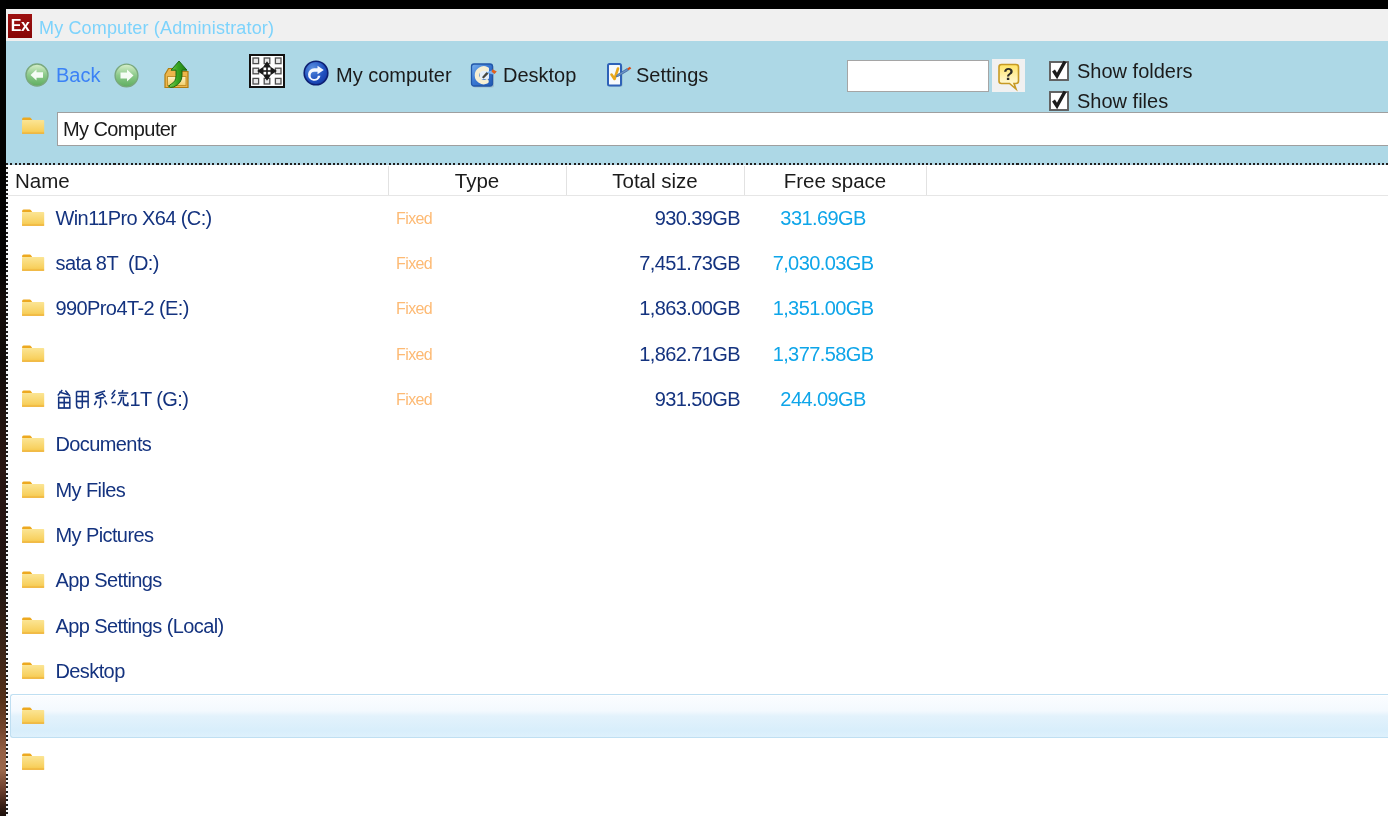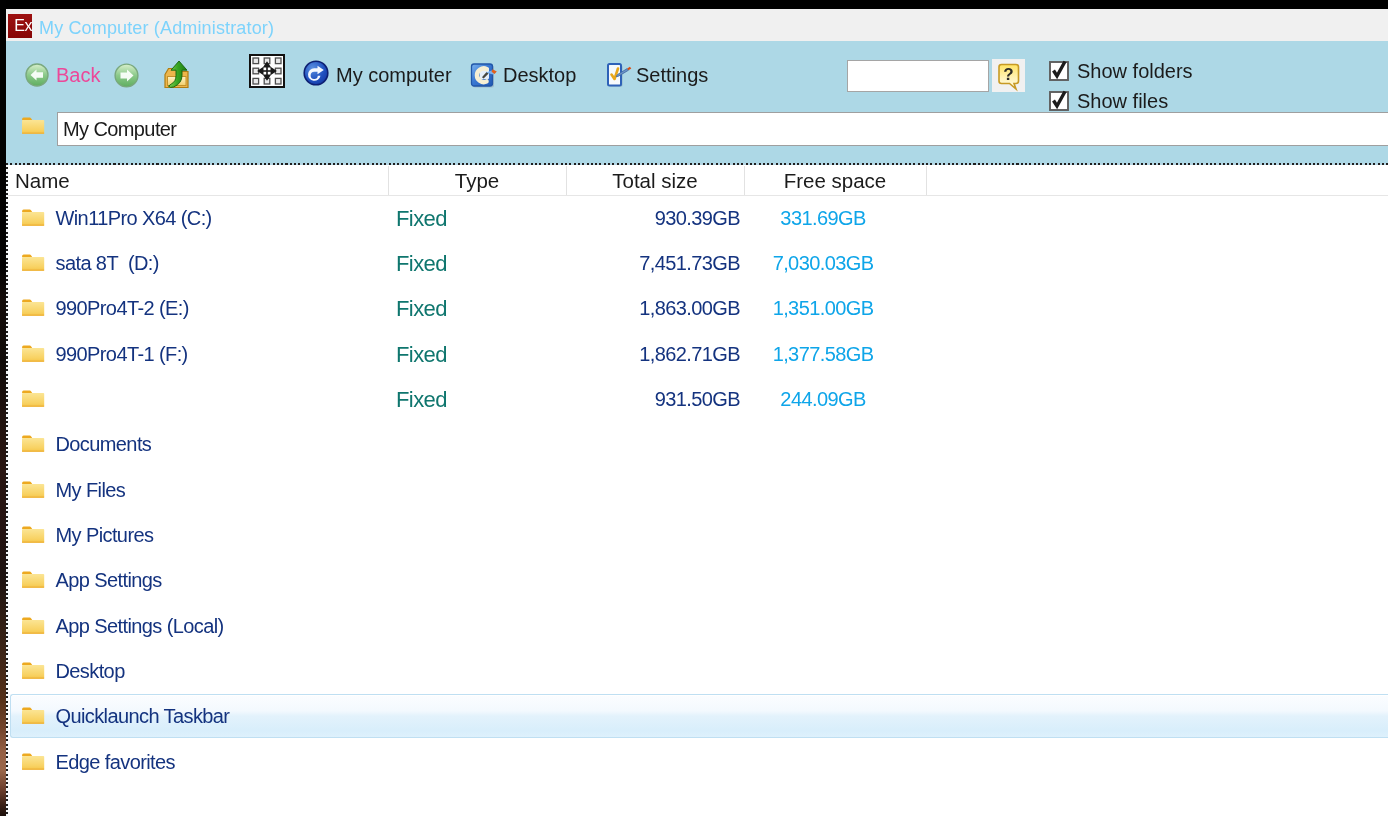--- a/index.html
+++ b/index.html
@@ -12,21 +12,21 @@
   background:linear-gradient(180deg,
     #010101 0px, #010101 265px, #140d0a 300px, #0f0a08 360px,
     #20120e 420px, #281511 470px, #241311 530px, #1c1210 575px,
     #2f1d13 620px, #3f2617 660px, #553018 700px, #75452c 730px,
     #956044 752px, #9a674a 770px, #6b3e2c 790px, #3a2016 805px, #1c0f0a 816px);
 }
 
 
 #titlebar { left:6px; top:9px; width:1382px; height:32px; background:#f0f0f0; }
 #exicon { left:8px; top:14px; width:24px; height:24px; background:linear-gradient(180deg,#9d1111,#870606);
-  color:#fff; font-weight:normal; font-size:16px; text-align:right; line-height:23px; letter-spacing:-0.5px; }
+  color:#fff; font-weight:bold; font-size:16px; text-align:center; line-height:23px; letter-spacing:-0.5px; }
 #titletext { left:39px; top:12px; height:30px; line-height:33px; font-size:18px; color:#7dd3fc; letter-spacing:0.15px; }
 
 #toolbar { left:6px; top:41px; width:1382px; height:122px; background:#add8e6; }
 
 
 .tbtext { font-size:20px; color:#1b1b1b; letter-spacing:0; }
 #backbtn { left:25px; top:63px; }
 #backlbl { left:56px; top:64px; color:#747170; }
 #fwdbtn { left:114px; top:63px; }
 #upfolder { left:163px; top:58px; }
@@ -57,21 +57,21 @@
 #dotLeft { left:6px; top:163px; width:2px; height:653px;
   background:repeating-linear-gradient(180deg,#1f1f1f 0 2px,#f2f6f8 2px 4.3px); }
 
 #header { left:8px; top:165px; width:1380px; height:31px; background:#fff; border-bottom:1px solid #e6e6e6; }
 .hsep { top:166px; width:1px; height:29px; background:#e2e2e2; }
 .htext { top:165px; height:31px; line-height:31px; font-size:20.5px; color:#1b1b1b; letter-spacing:0; }
 
 .row { left:8px; width:1380px; height:45px; }
 .fico { position:absolute; left:13px; top:12px; }
 .fname { position:absolute; left:47.5px; top:0; height:45px; line-height:45px; font-size:20px; color:#14337f; letter-spacing:-0.6px; white-space:pre; }
-.ftype { position:absolute; left:388px; top:0; height:45px; line-height:45px; font-size:22px; color:#0f766e; letter-spacing:-0.6px; }
+.ftype { position:absolute; left:388px; top:0; height:45px; line-height:45px; font-size:16px; color:#fdba74; letter-spacing:-0.6px; }
 .fsize { position:absolute; left:540px; width:192px; top:0; height:45px; line-height:45px; font-size:20px; color:#14337f; text-align:right; letter-spacing:-0.6px; }
 .ffree { position:absolute; left:719px; width:192px; top:0; height:45px; line-height:45px; font-size:20px; color:#0ea5e9; text-align:center; letter-spacing:-0.6px; }
 
 #selrow { left:10px; top:694px; width:1384px; height:44px; border:1px solid #bfdff2; border-right:none;
   border-radius:3px; background:linear-gradient(180deg,#fbfdff 0%,#f3f9fe 38%,#e3f2fc 50%,#d8eefb 85%,#def1fc 100%);
   box-shadow:inset 0 1px 0 #ffffff; }
 </style>
 </head>
 <body>
 <div id="wallstrip" class="abs"></div>
@@ -86,21 +86,21 @@
         <linearGradient id="gg" x1="0" y1="0" x2="0" y2="1">
   <stop offset="0" stop-color="#d9f0cc"></stop>
           <stop offset="0.5" stop-color="#8bc98a"></stop>
           <stop offset="1" stop-color="#5fae60"></stop>
  </linearGradient>
       </defs>
  <circle cx="12" cy="12" r="11" fill="url(#gg)" stroke="#7aa97e" stroke-width="1.4"></circle>
  <path d="M5.5 12 L11.5 6.5 V9.3 H18 V14.7 H11.5 V17.5 Z" fill="#fbfffb" opacity="0.95"></path>
 </svg>
 </div>
-<div id="backlbl" class="abs tbtext" style="color:#ec4899;text-align:center;">Back</div>
+<div id="backlbl" class="abs tbtext" style="color:#3b82f6;text-align:center;">Back</div>
 <div id="fwdbtn" class="abs">
 <svg width="25" height="25" viewBox="0 0 25 25">
  <circle cx="12.5" cy="12.5" r="11.4" fill="url(#gg)" stroke="#79a87d" stroke-width="1.4"></circle>
  <path d="M19.5 12.5 L13 6.6 V9.6 H6.5 V15.4 H13 V18.4 Z" fill="#fbfffb" opacity="0.95"></path>
 </svg>
 </div>
 <div id="upfolder" class="abs">
 <svg width="28" height="31" viewBox="0 0 28 31">
  <defs>
   <linearGradient id="fg1" x1="0" y1="0" x2="0" y2="1">
@@ -305,38 +305,47 @@
             <linearGradient id="fr3" x1="0" y1="0" x2="0" y2="1">
               <stop offset="0" stop-color="#fbe595"></stop>
               <stop offset="0.72" stop-color="#f8d263"></stop>
               <stop offset="1" stop-color="#f5c548"></stop>
             </linearGradient>
           </defs>
           <path d="M1 3.9 Q1 1.5 2.6 1.5 H8.8 Q9.6 1.5 10 2.2 L11.2 3.9 Z" fill="#eda920"></path>
           <rect x="1" y="3.9" width="22.2" height="13.9" rx="0.8" fill="url(#fr3)"></rect>
           <rect x="1" y="16.4" width="22.2" height="1.4" rx="0.6" fill="#eeb13a"></rect>
         </svg></span>
-      <span class="fname">990Pro4T-1 (F:)</span>
       <span class="ftype">Fixed</span>
       <span class="fsize">1,862.71GB</span>
       <span class="ffree">1,377.58GB</span>
     </div>
     <div class="row abs" style="top:377.0px;">
       <span class="fico"><svg width="24" height="19" viewBox="0 0 24 19">
           <defs>
             <linearGradient id="fr4" x1="0" y1="0" x2="0" y2="1">
               <stop offset="0" stop-color="#fbe595"></stop>
               <stop offset="0.72" stop-color="#f8d263"></stop>
               <stop offset="1" stop-color="#f5c548"></stop>
             </linearGradient>
           </defs>
           <path d="M1 3.9 Q1 1.5 2.6 1.5 H8.8 Q9.6 1.5 10 2.2 L11.2 3.9 Z" fill="#eda920"></path>
           <rect x="1" y="3.9" width="22.2" height="13.9" rx="0.8" fill="url(#fr4)"></rect>
           <rect x="1" y="16.4" width="22.2" height="1.4" rx="0.6" fill="#eeb13a"></rect>
         </svg></span>
+      <span class="fname"><svg width="74" height="22" viewBox="0 0 74 22" style="vertical-align:-4.5px;">
+          <g transform="scale(0.892,1)" stroke="#14337f" stroke-width="1.7" fill="none">
+            <path d="M7 1 L2 6.5 M3.5 3 L15 6 M10.5 1.5 L15.5 7"></path>
+            <rect x="3" y="8.5" width="12.5" height="10.5"></rect>
+            <path d="M3 13.7 H15.5 M9.2 8.5 V19"></path>
+            <path d="M23 2.5 V15.5 Q23 19 26 19 H29 M23 2.5 H36 V19 M23 7.5 H36 M23 12.3 H36 M29.5 2.5 V19"></path>
+            <path d="M55 2 L43.5 5 M53 4.5 L44.5 8 M44.5 8.5 Q49 9.5 54 8.5 M50 9.5 V16.5 Q50 18.5 48 18.5 M45.5 12 L43 16 M54.5 11.5 L57 15.5 M52.5 5 L55.5 8"></path>
+            <path d="M66.5 1 L62.5 5.5 M66 5 L62 10 M62.5 13.5 H67 M69.5 4 H81 M75 1 L74 4 M70.5 6.5 H79.5 M73.5 8 Q73 13.5 69 16 M75.5 8 V13 Q75.5 16.3 79 16.3 H81.5 M79.5 16.3 L81 13.5"></path>
+          </g>
+        </svg><span>1T (G:)</span></span>
       <span class="ftype">Fixed</span>
       <span class="fsize">931.50GB</span>
       <span class="ffree">244.09GB</span>
     </div>
     <div class="row abs" style="top:422.3px;">
       <span class="fico"><svg width="24" height="19" viewBox="0 0 24 19">
           <defs>
             <linearGradient id="fr5" x1="0" y1="0" x2="0" y2="1">
               <stop offset="0" stop-color="#fbe595"></stop>
               <stop offset="0.72" stop-color="#f8d263"></stop>
@@ -430,30 +439,28 @@
             <linearGradient id="fr11" x1="0" y1="0" x2="0" y2="1">
               <stop offset="0" stop-color="#fbe595"></stop>
               <stop offset="0.72" stop-color="#f8d263"></stop>
               <stop offset="1" stop-color="#f5c548"></stop>
             </linearGradient>
           </defs>
           <path d="M1 3.9 Q1 1.5 2.6 1.5 H8.8 Q9.6 1.5 10 2.2 L11.2 3.9 Z" fill="#eda920"></path>
           <rect x="1" y="3.9" width="22.2" height="13.9" rx="0.8" fill="url(#fr11)"></rect>
           <rect x="1" y="16.4" width="22.2" height="1.4" rx="0.6" fill="#eeb13a"></rect>
         </svg></span>
-      <span class="fname">Quicklaunch Taskbar</span>
     </div>
     <div class="row abs" style="top:739.7px;">
       <span class="fico"><svg width="24" height="19" viewBox="0 0 24 19">
           <defs>
             <linearGradient id="fr12" x1="0" y1="0" x2="0" y2="1">
               <stop offset="0" stop-color="#fbe595"></stop>
               <stop offset="0.72" stop-color="#f8d263"></stop>
               <stop offset="1" stop-color="#f5c548"></stop>
             </linearGradient>
           </defs>
           <path d="M1 3.9 Q1 1.5 2.6 1.5 H8.8 Q9.6 1.5 10 2.2 L11.2 3.9 Z" fill="#eda920"></path>
           <rect x="1" y="3.9" width="22.2" height="13.9" rx="0.8" fill="url(#fr12)"></rect>
           <rect x="1" y="16.4" width="22.2" height="1.4" rx="0.6" fill="#eeb13a"></rect>
         </svg></span>
-      <span class="fname">Edge favorites</span>
     </div>
   </div>
 
 </body></html>

